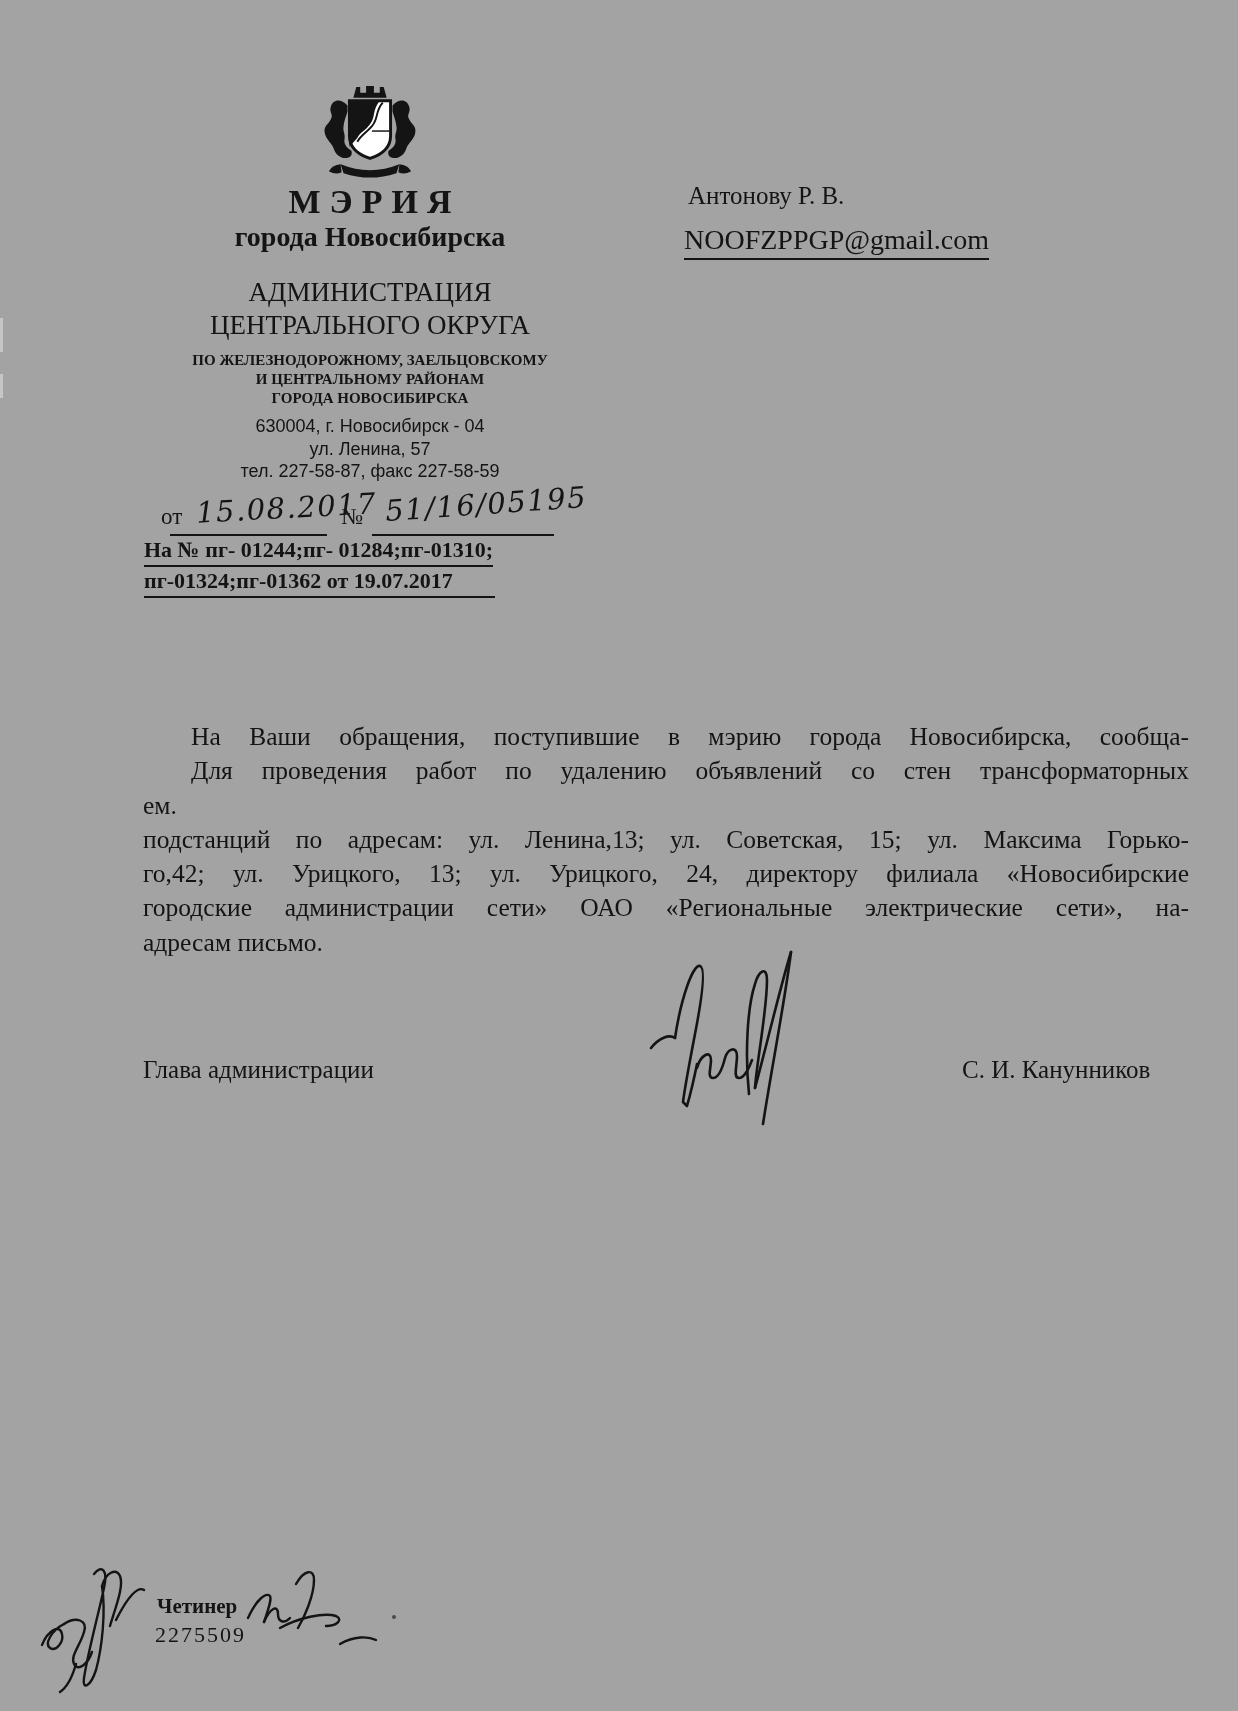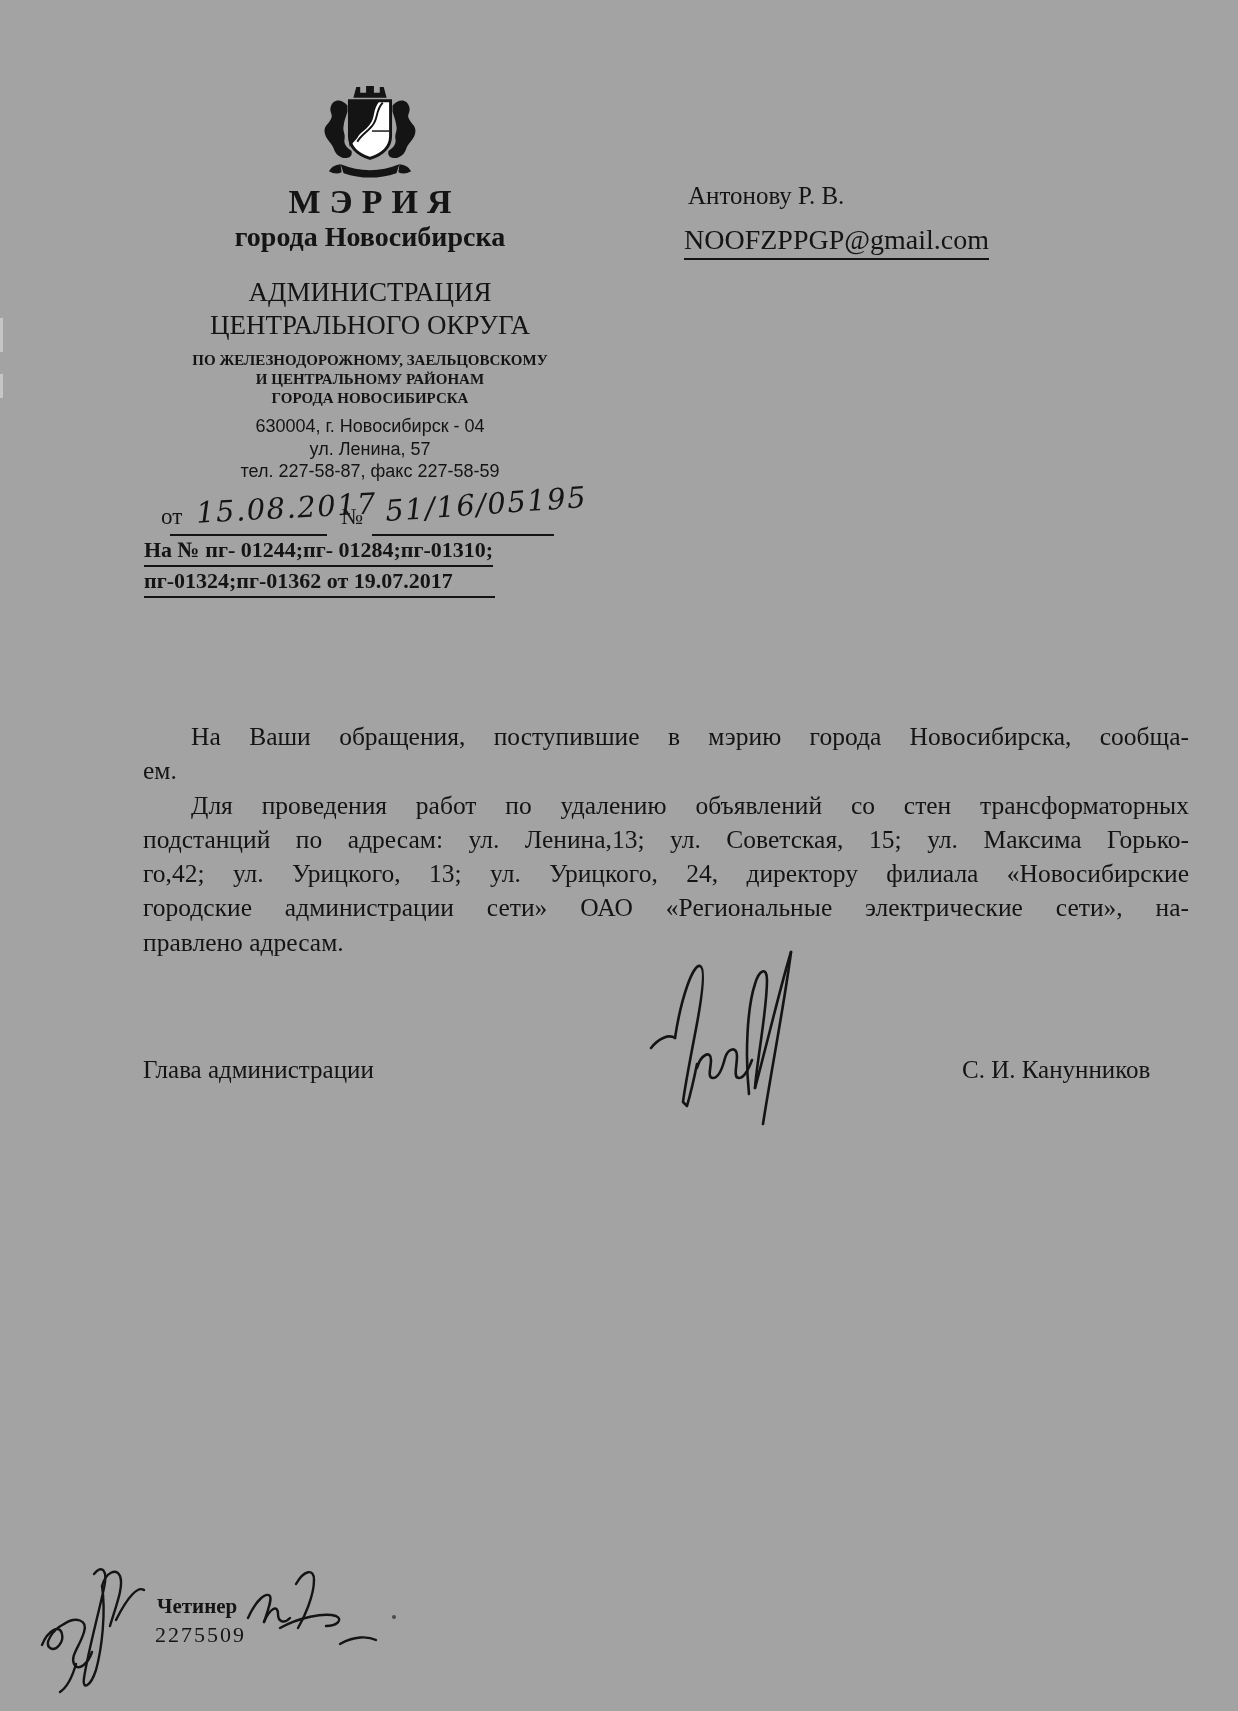--- a/index.html
+++ b/index.html
@@ -121,26 +121,26 @@
     <div><span class="uline" style="padding-right:42px;">пг-01324;пг-01362  от    19.07.2017</span></div>
   </div>
 
   <div class="abs rcp-name" style="left:688px;top:182px;">Антонову Р. В.</div>
   <div class="abs" style="left:684px;top:224px;">
     <span class="rcp-email">NOOFZPPGP@gmail.com</span>
   </div>
 
   <div class="abs body-text">
     <div class="bl just indent">На Ваши  обращения, поступившие в мэрию города Новосибирска, сообща-</div>
+    <div class="bl just indent">Для проведения работ по удалению объявлений со стен трансформаторных</div>
     <div class="bl">ем.</div>
-    <div class="bl just indent">Для проведения работ по удалению объявлений со стен трансформаторных</div>
     <div class="bl just">подстанций по адресам: ул. Ленина,13; ул. Советская, 15; ул. Максима Горько-</div>
     <div class="bl just">го,42; ул. Урицкого, 13; ул. Урицкого, 24, директору филиала «Новосибирские</div>
     <div class="bl just">городские администрации сети» ОАО «Региональные электрические сети», на-</div>
-    <div class="bl">правлено адресам.</div>
+    <div class="bl">адресам письмо.</div>
   </div>
 
   <div class="abs sign-title" style="left:143px;top:1056px;">Глава администрации</div>
 
   <svg class="abs ink" style="left:645px;top:936px;" width="160" height="190" viewBox="0 0 160 190">
     <g stroke-width="2.6">
       <path d="M6,112 C14,102 24,98 30,102"></path>
       <path d="M30,102 C36,62 48,28 55,30 C61,32 57,62 50,98 C45,124 40,150 38,166 L42,170 C46,156 50,138 52,128"></path>
       <path d="M52,132 C56,118 66,114 66,124 C66,132 62,142 68,142 C74,142 78,130 80,122 C83,112 92,110 92,120 C92,130 88,142 94,142 C99,142 104,132 107,124"></path>
       <path d="M104,158 C100,120 102,72 110,48 C114,34 122,30 122,44 C122,74 112,124 110,152"></path>

